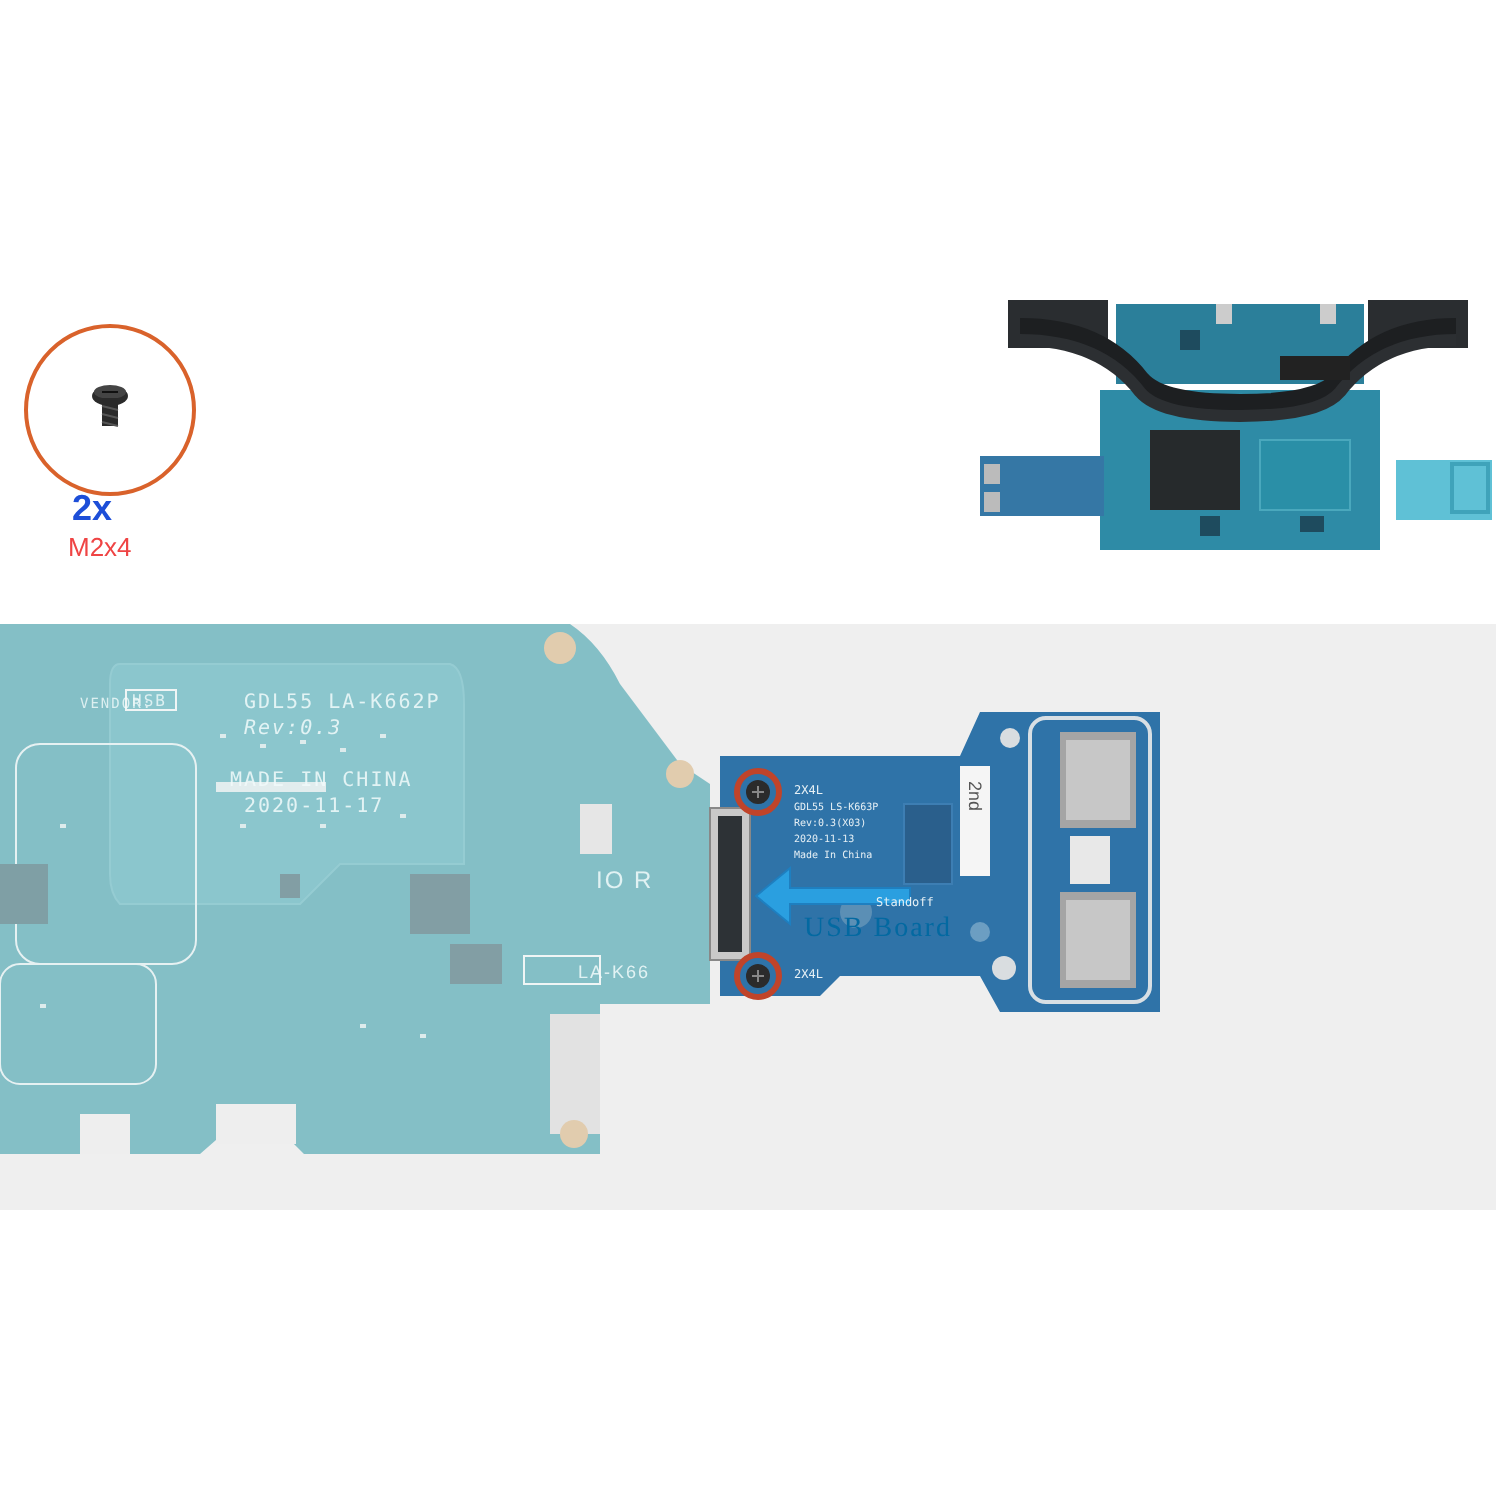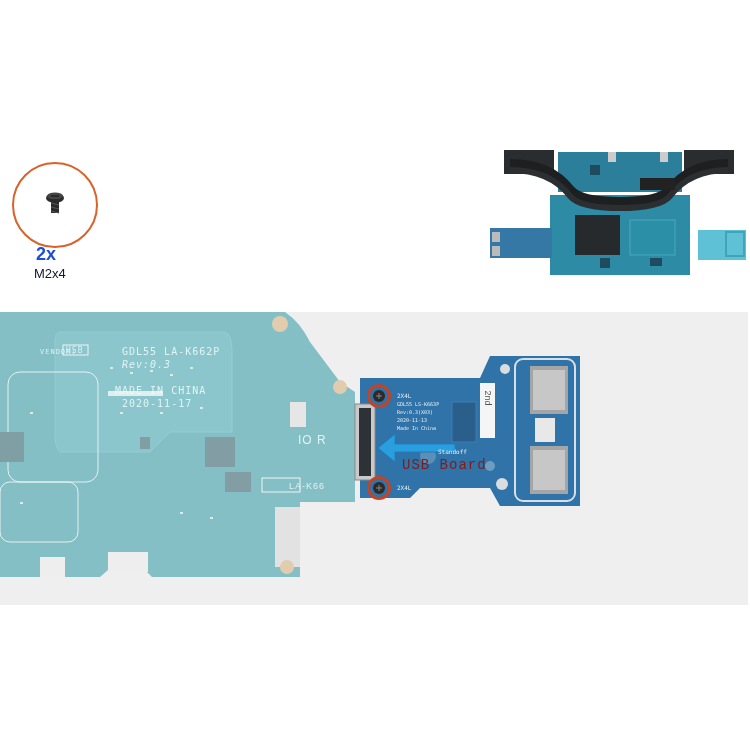--- a/index.html
+++ b/index.html
@@ -1,31 +1,31 @@
 <!DOCTYPE html>
 <html><head>
 <meta charset="utf-8">
 <style>
   html, body { margin:0; padding:0; }
   body { width:750px; height:750px; background:#ffffff; position:relative; overflow:hidden; font-family:"Liberation Sans", sans-serif; }
   .abs { position:absolute; }
   
   .screw-callout { left:12px; top:162px; width:86px; height:86px; border:2px solid #d9622b; border-radius:50%; box-sizing:border-box; background:#fff; }
   .screw-qty { left:36px; top:244px; font-size:18px; font-weight:bold; color:#1d4ed8; }
-  .screw-size { left:34px; top:266px; font-size:13px; color:#0f172a; }
+  .screw-size { left:34px; top:266px; font-size:13px; color:#ef4444; }
 
   
   .thumb { left:490px; top:140px; width:258px; height:135px; }
 
   
   .panel { left:0; top:312px; width:748px; height:293px; background:#efefef; overflow:hidden; }
   .faded { opacity:0.55; }
 
   .pcb-label { font-family:"DejaVu Sans Mono", monospace; color:#f2fbfb; letter-spacing:1px; }
-  .usb-text { font-family:Liberation Mono, monospace; color:#7f1d1d; font-size:14px; letter-spacing:1px; }
+  .usb-text { font-family:Liberation Serif, serif; color:#0369a1; font-size:14px; letter-spacing:1px; }
   .small-text { font-family:"DejaVu Sans Mono", monospace; font-size:5px; color:#e6f0f5; }
 </style>
 </head>
 <body>
 
 <div class="abs screw-callout">
   <svg width="82" height="82" viewBox="0 0 82 82">
     <ellipse cx="41" cy="34" rx="9" ry="5" fill="#2b2b2b"></ellipse>
     <ellipse cx="41" cy="32" rx="8" ry="3.5" fill="#444"></ellipse>
     <line x1="37" y1="32" x2="45" y2="32" stroke="#111" stroke-width="1"></line>

